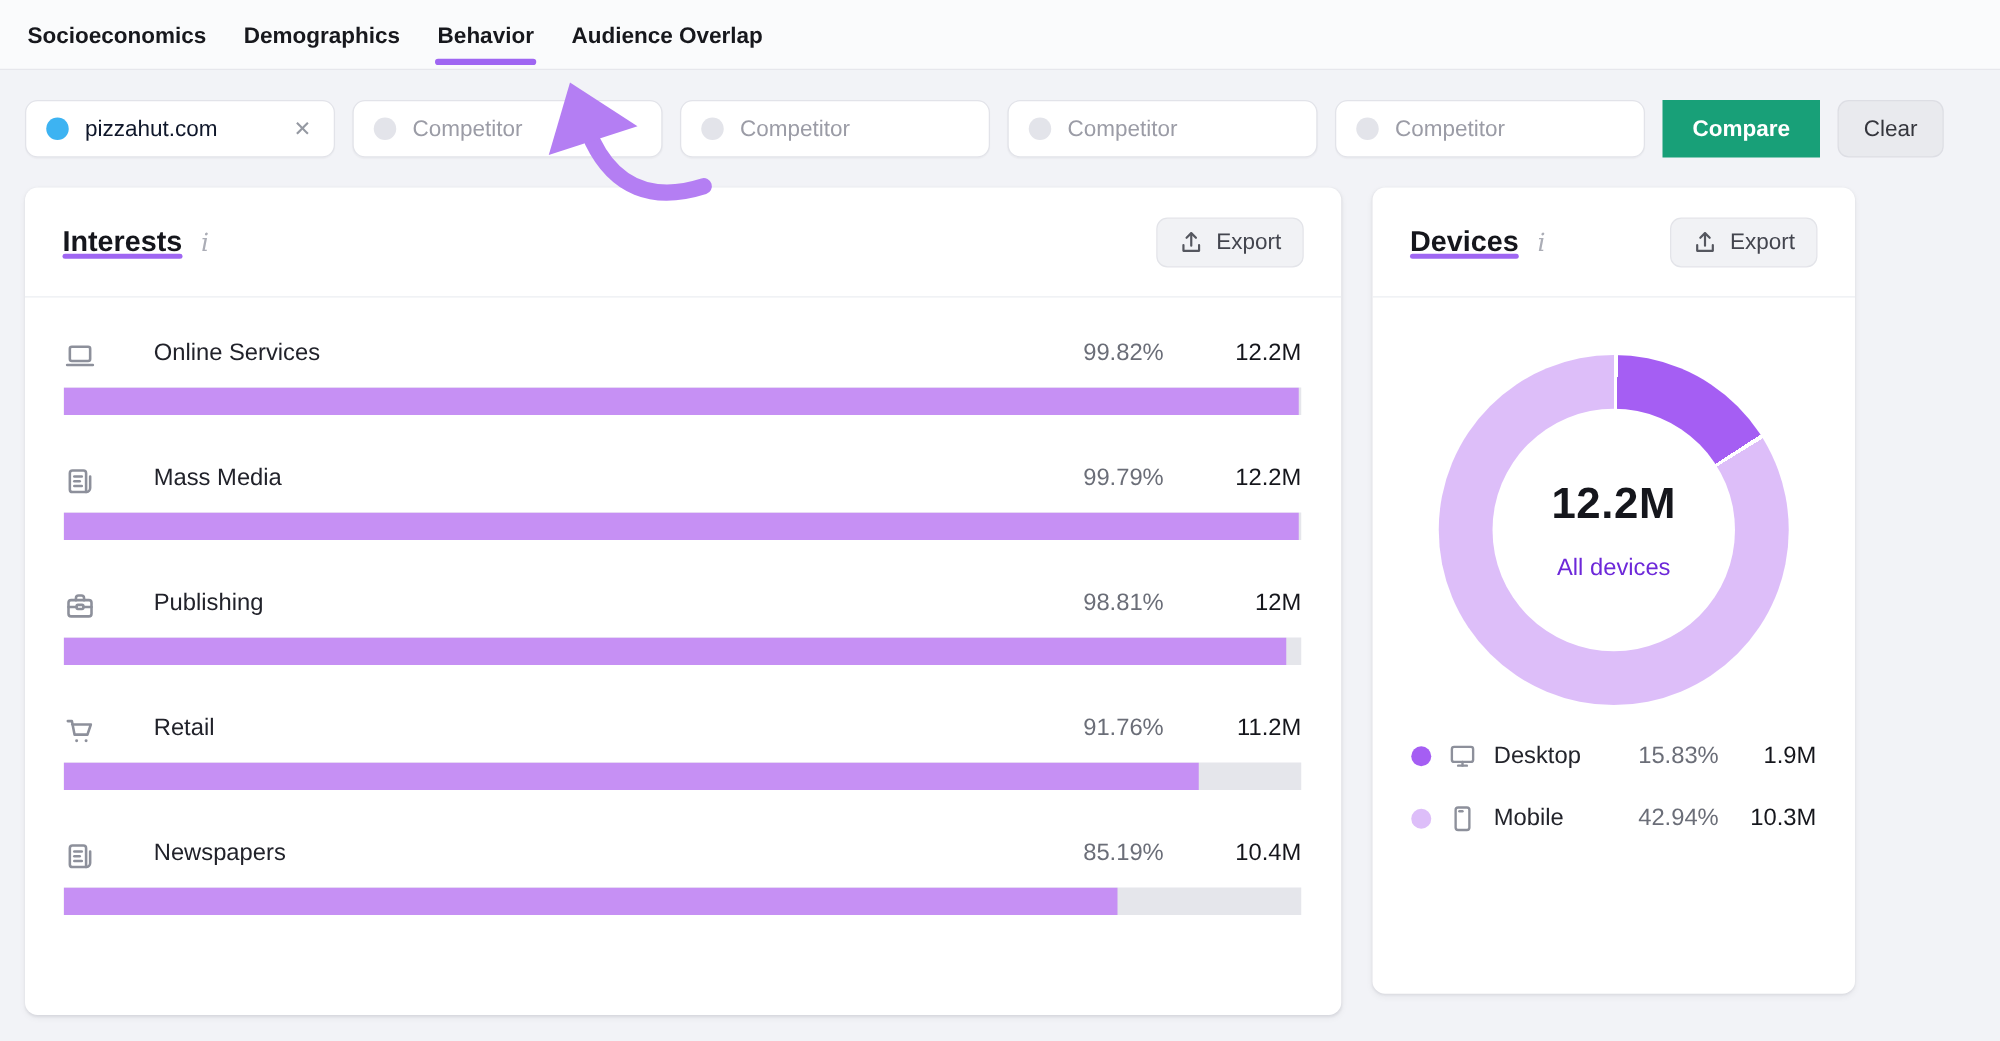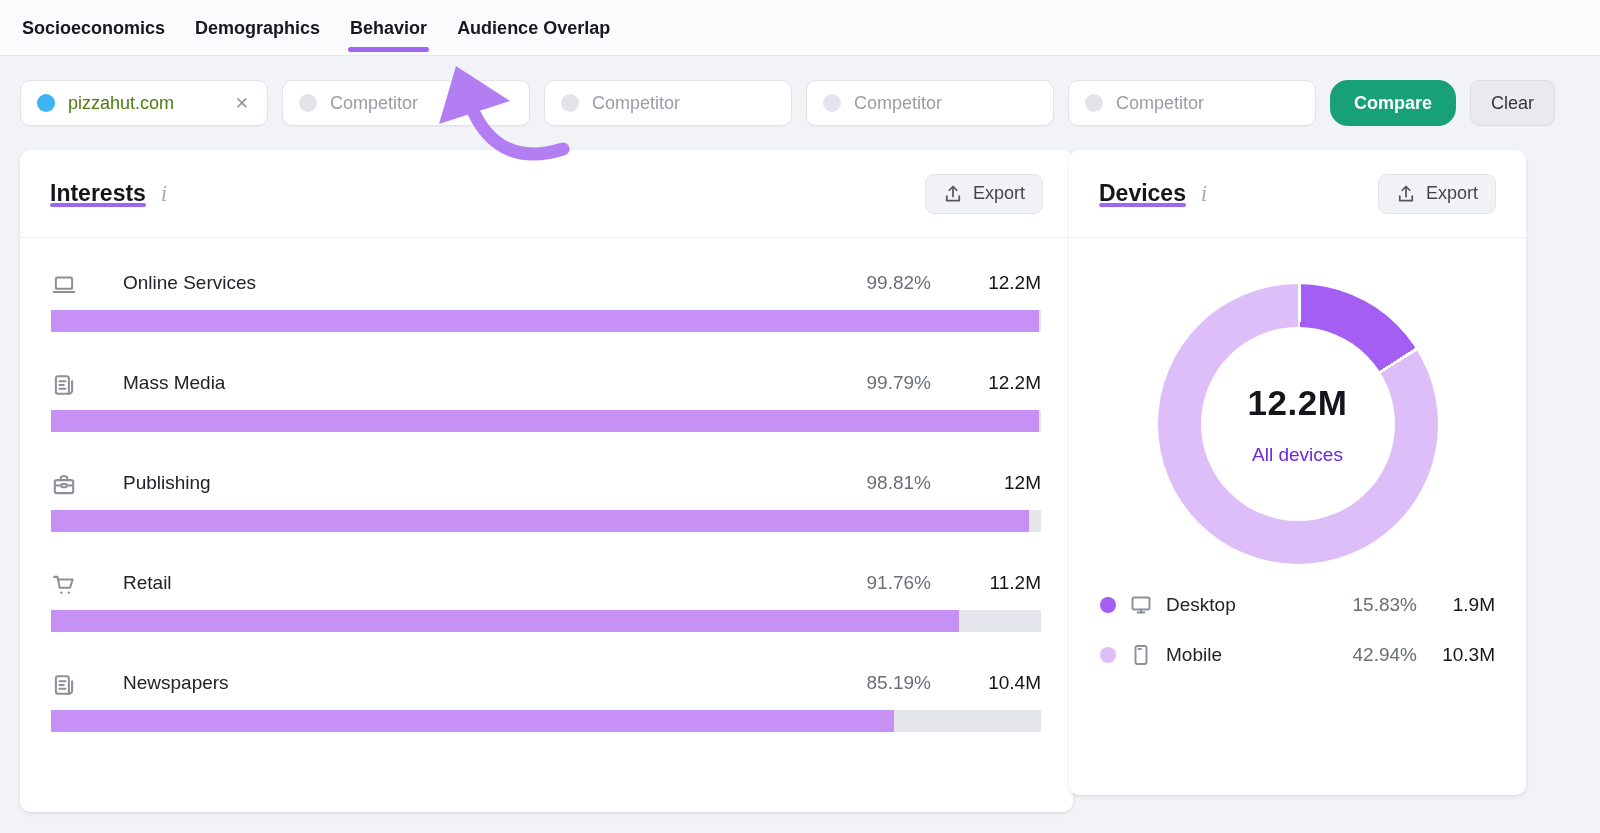--- a/index.html
+++ b/index.html
@@ -34,45 +34,45 @@
   }
   .chip, .competitor {
     width:248px; height:46px; background:#ffffff;
     border:1px solid #e2e3e9; border-radius:10px;
     display:flex; align-items:center; padding:0 14px 0 16px;
     box-shadow:0 1px 1px rgba(25,28,40,.03);
   }
   .dot { width:18px; height:18px; border-radius:50%; flex:none; }
   .dot.blue { background:#3db3f2; }
   .dot.gray { background:#e3e4ea; }
-  .chip-text { margin-left:13px; font-size:18px; color:#4d7c0f; flex:1; }
+  .chip-text { margin-left:13px; font-size:18px; color:#0f172a; flex:1; }
   .chip-close { font-size:17px; color:#9599a2; cursor:pointer; padding:2px 4px; line-height:1; }
   .competitor input {
     border:none; outline:none; background:transparent; flex:1; min-width:0;
     margin-left:13px; font-size:18px; font-family:"Liberation Sans", sans-serif; color:#15161c;
   }
   .competitor input::placeholder { color:#9b9ca6; }
   .btn-compare {
-    height:46px; padding:0 24px; border:none; border-radius:18px;
+    height:46px; padding:0 24px; border:none; border-radius:0;
     background:#18a078; color:#ffffff; font-size:18px; font-weight:700;
     font-family:"Liberation Sans", sans-serif; cursor:pointer;
   }
   .btn-clear {
     height:46px; padding:0 20px; border:1px solid #dddee4; border-radius:9px;
     background:#e9eaee; color:#35363d; font-size:18px; font-weight:500;
     font-family:"Liberation Sans", sans-serif; cursor:pointer;
   }
 
   
   .card {
     position:absolute; background:#ffffff; border-radius:10px;
     box-shadow:0 1px 2px rgba(25,28,40,.08), 0 2px 6px rgba(25,28,40,.05);
   }
   .card.interests { left:20px; top:150px; width:1053px; height:662px; }
-  .card.devices   { left:1069px; top:150px; width:457px; height:645px; }
+  .card.devices   { left:1098px; top:150px; width:386px; height:645px; }
   .card-header {
     height:88px; border-bottom:1px solid #eceef2;
     display:flex; align-items:center; justify-content:space-between;
     padding:0 30px;
   }
   .title-wrap { display:flex; align-items:baseline; gap:15px; }
   .card-title {
     position:relative; font-size:23px; font-weight:800; color:#15161c;
   }
   .card-title::after {

